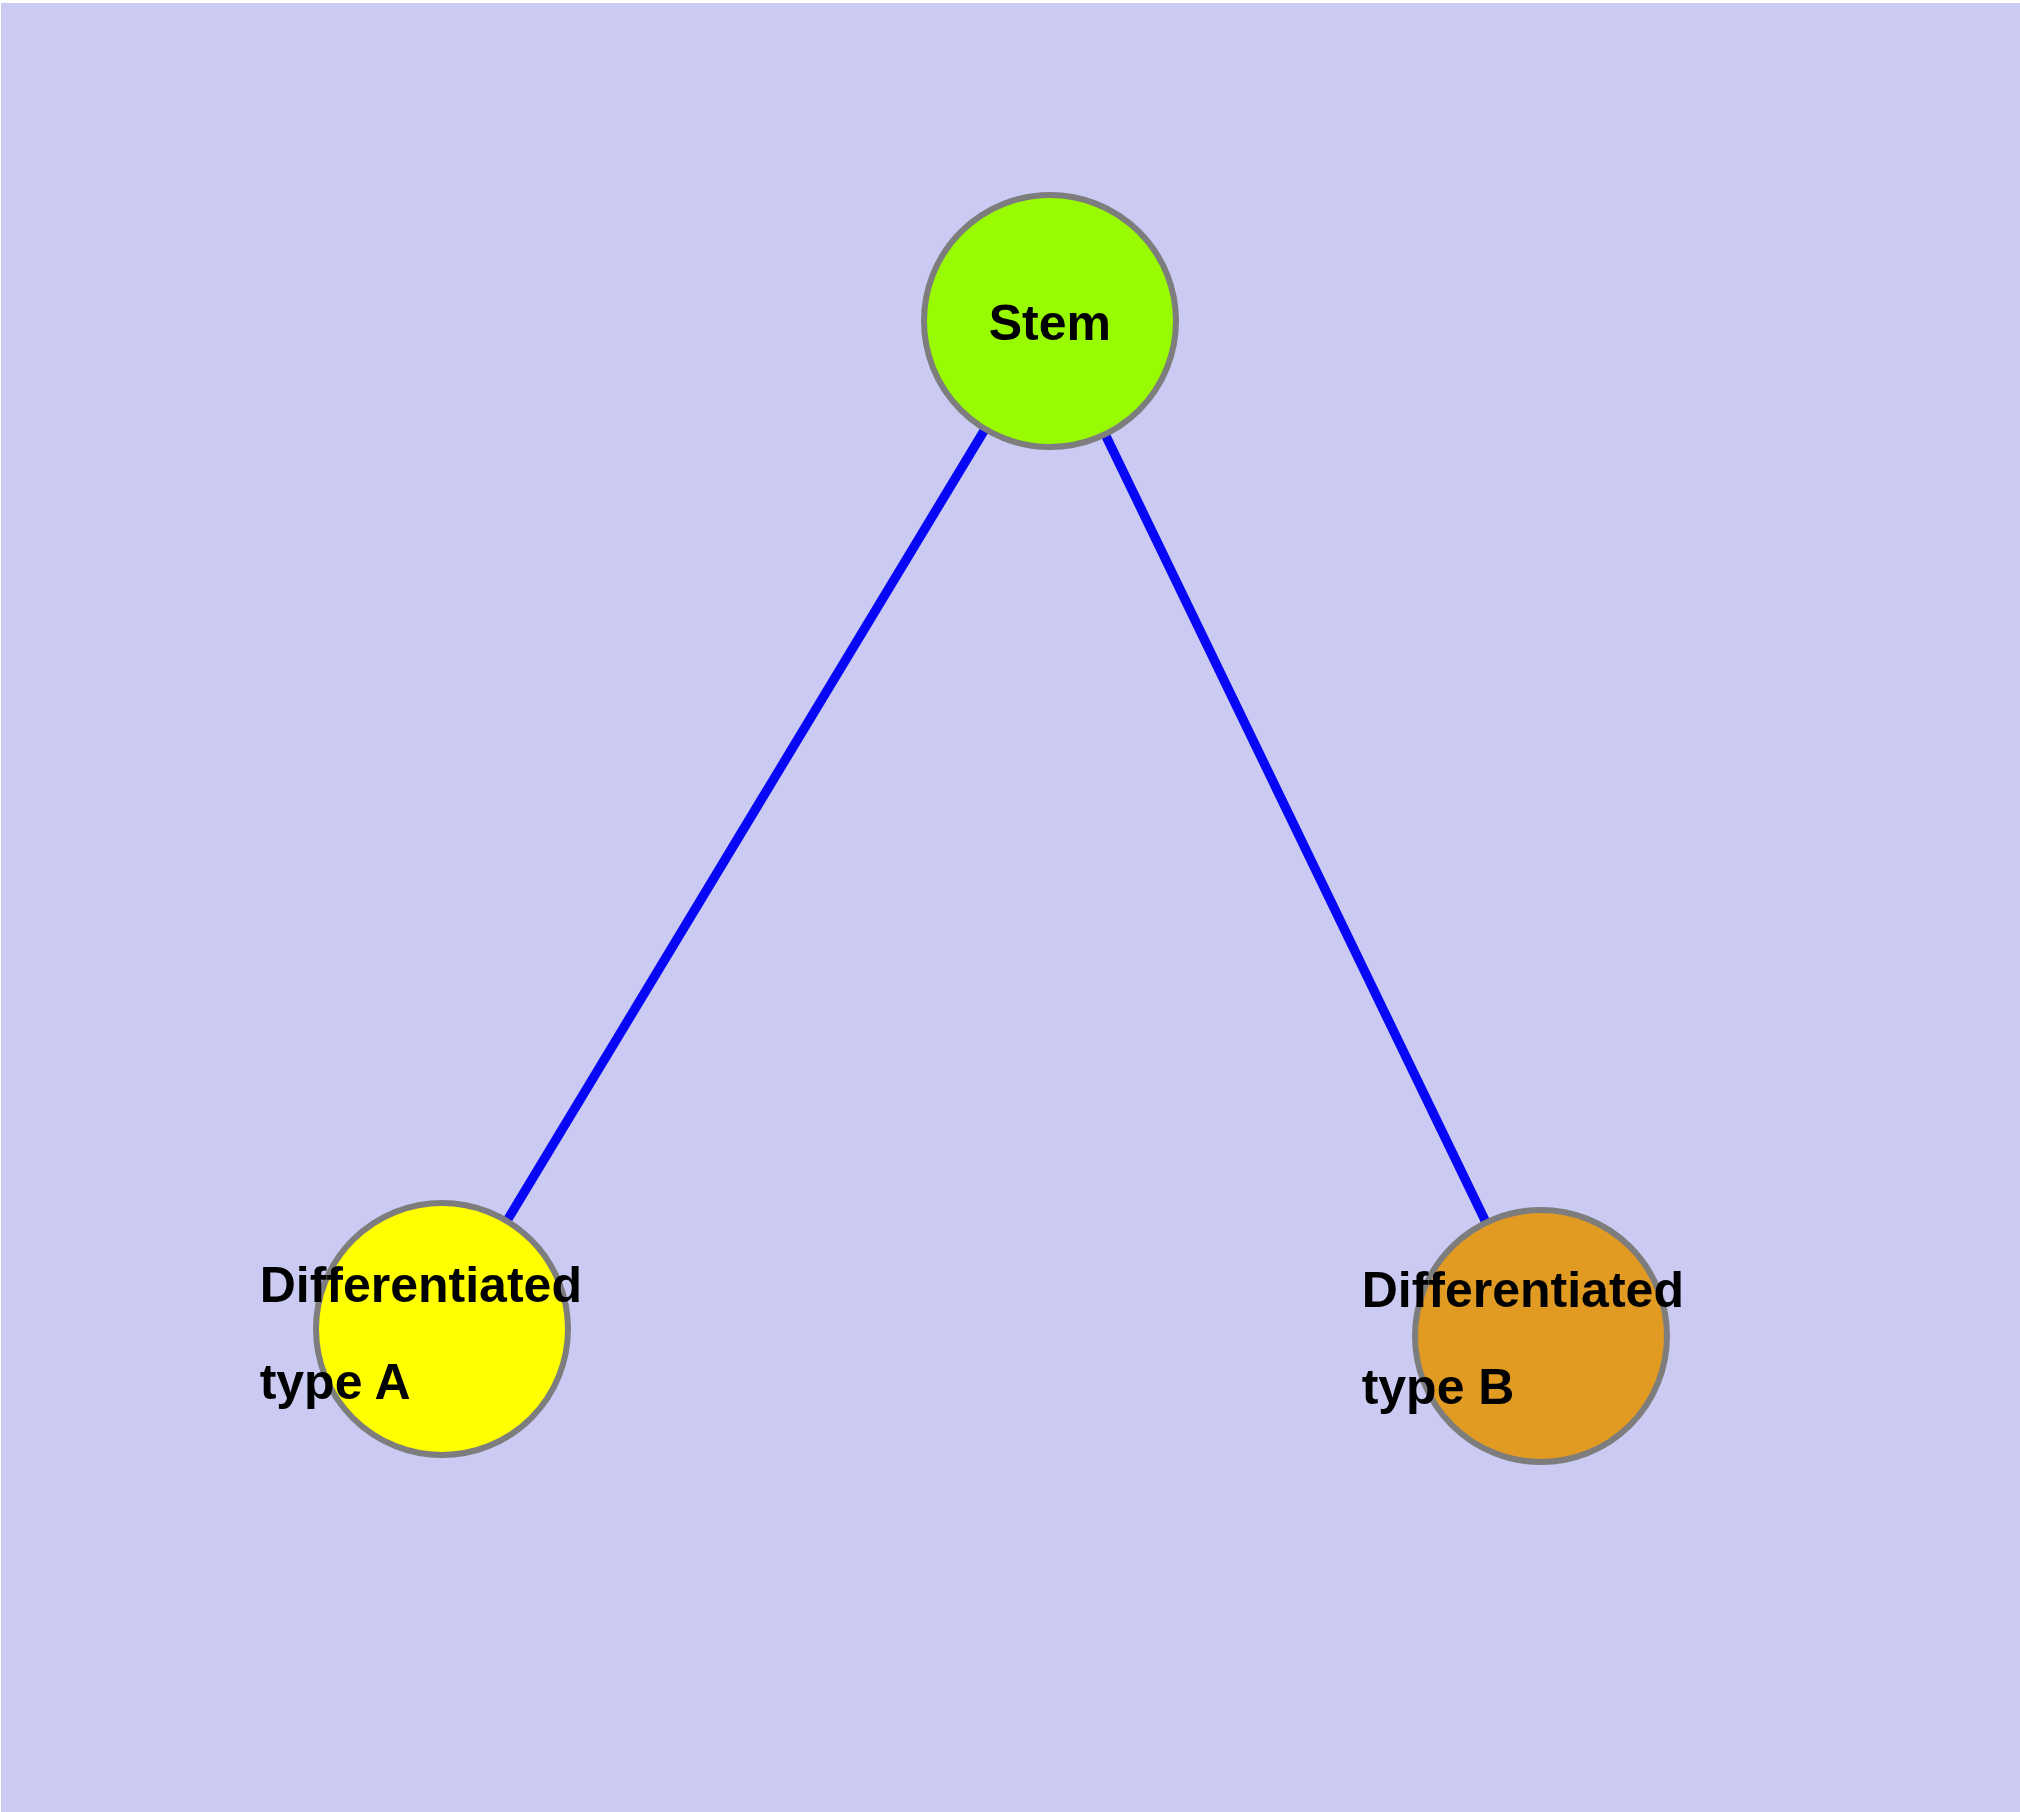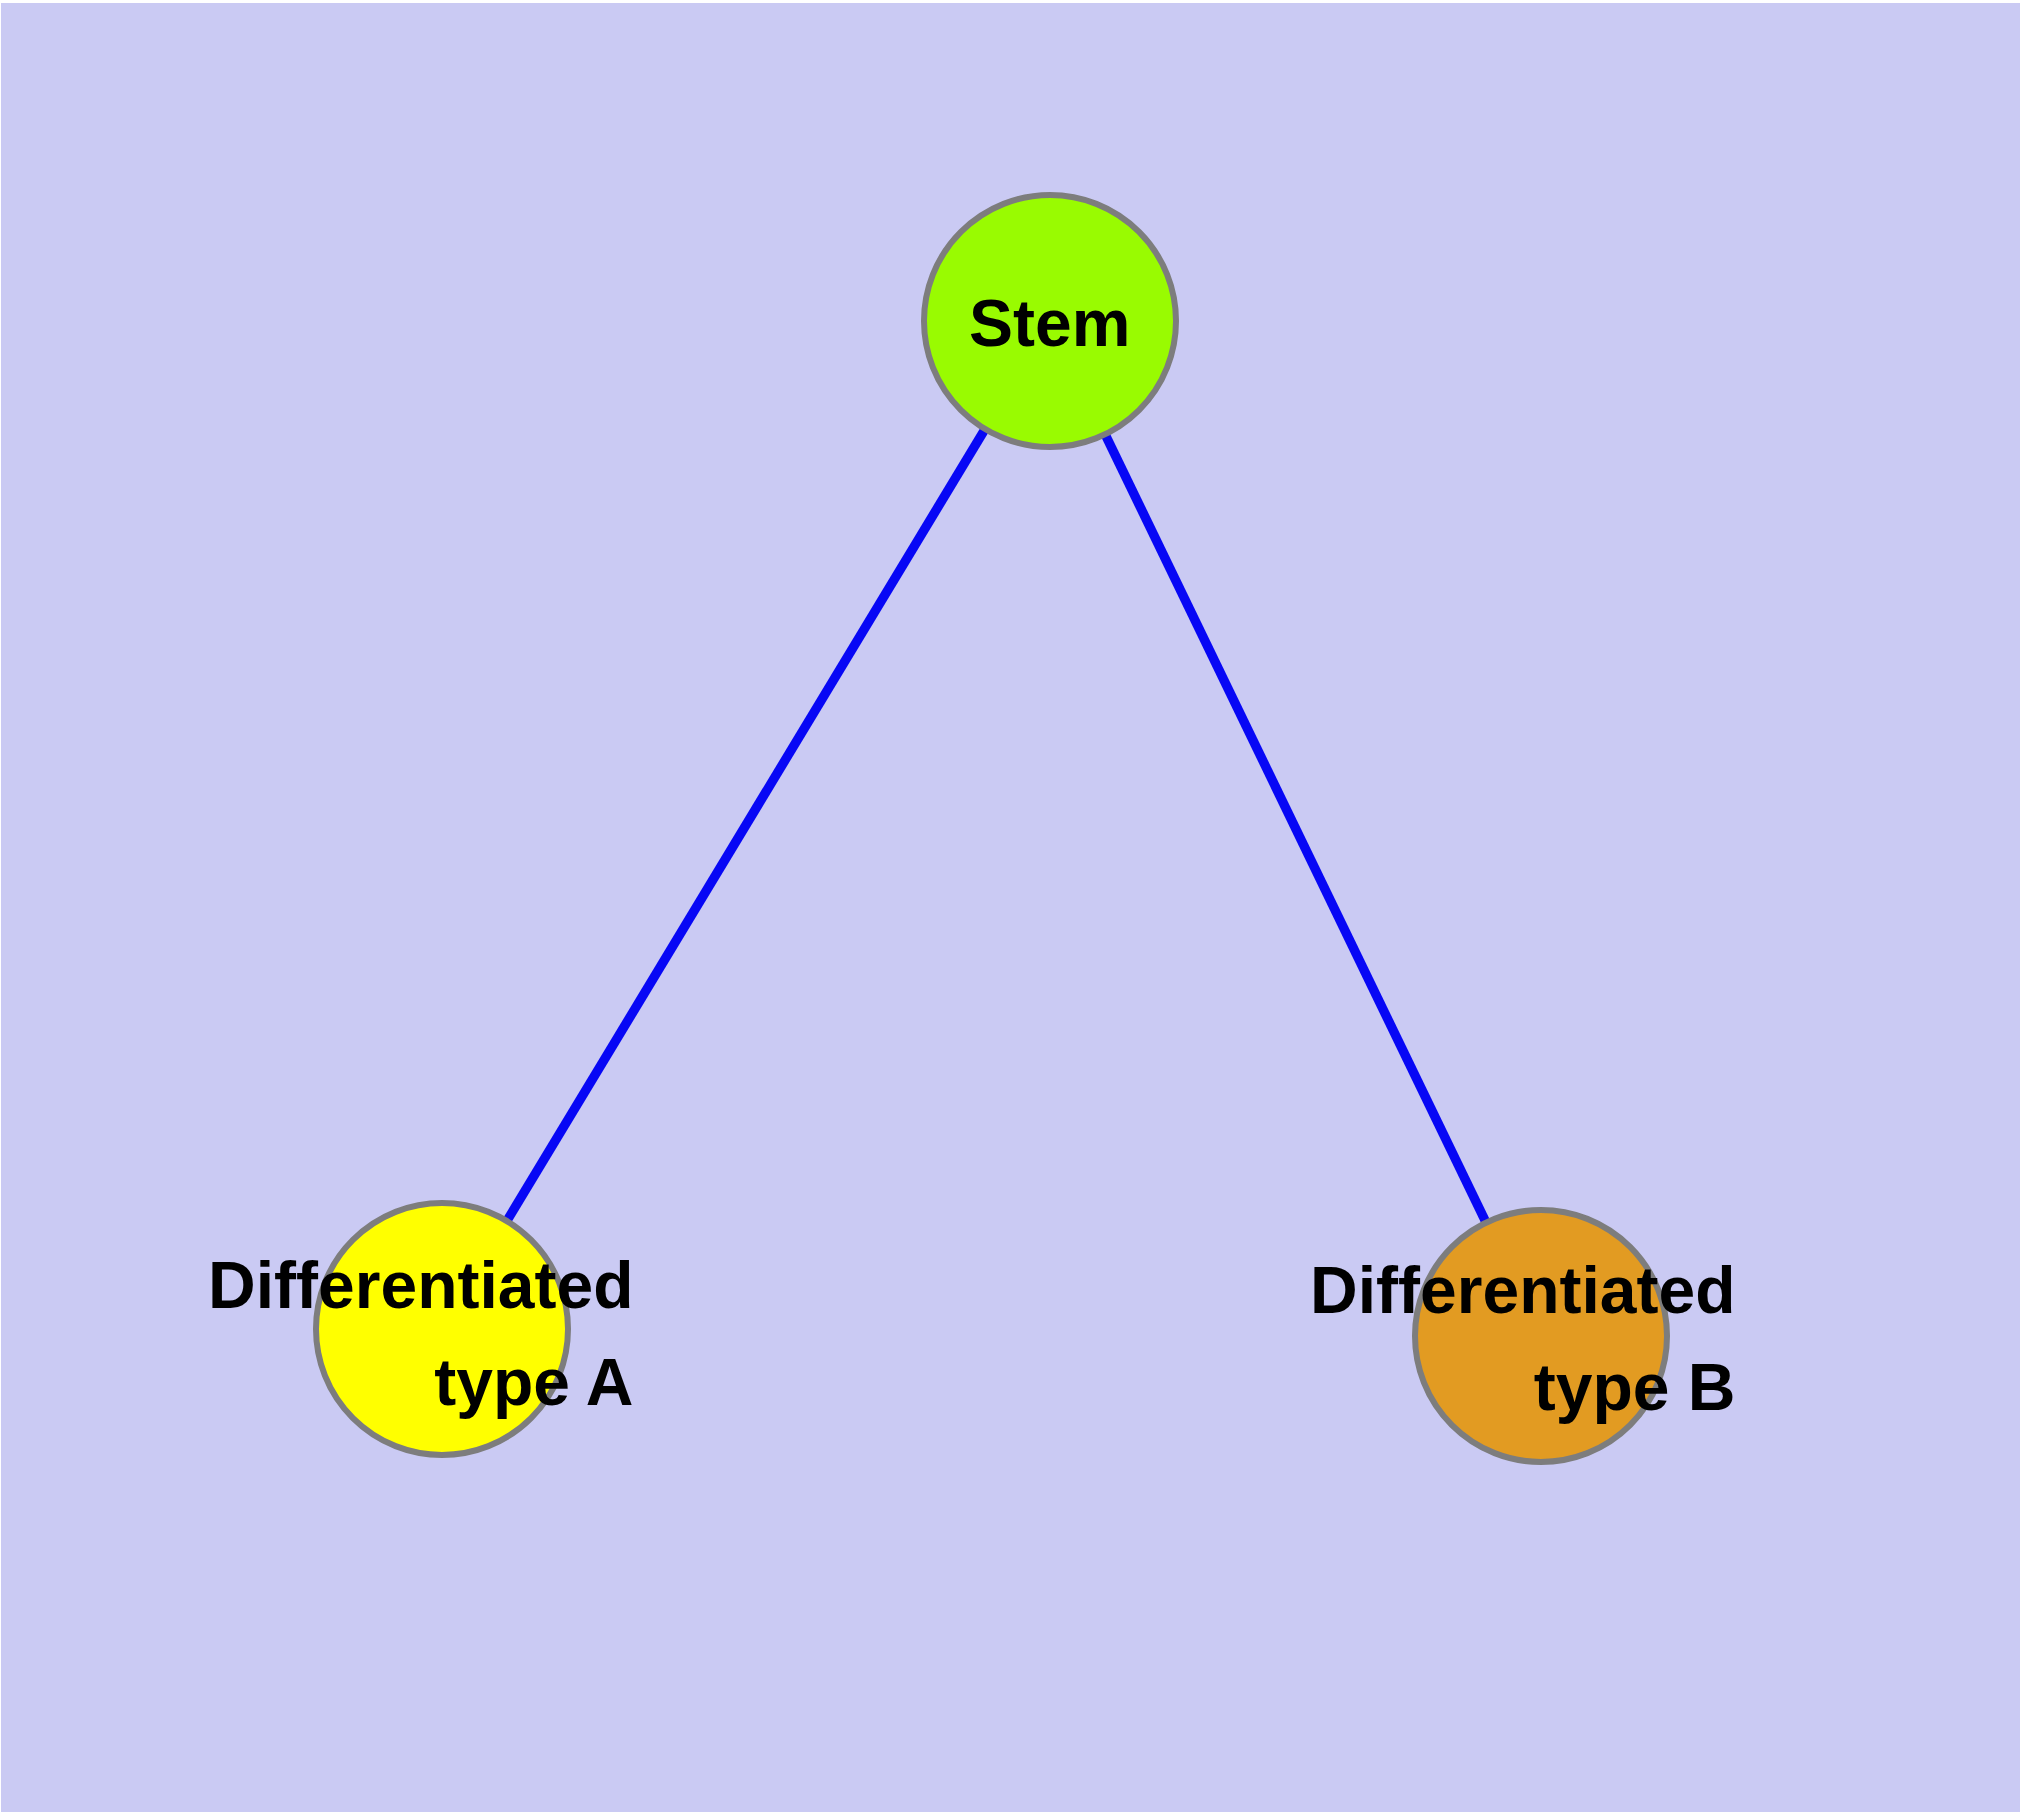--- a/index.html
+++ b/index.html
@@ -33,24 +33,24 @@
   }
   .node-circle {
     position: absolute;
     border-radius: 50%;
     box-sizing: border-box;
     border-style: solid;
   }
   .node-label {
     position: absolute;
     transform: translate(-50%, -50%);
-    text-align: right;
+    text-align: left;
     white-space: pre-line;
     font-weight: bold;
-    font-size: 66px;
+    font-size: 50px;
     line-height: 97px;
     letter-spacing: 0px;
   }
 </style>
 </head>
 <body style="background: rgb(255, 255, 255);">
 
 <div class="stage">
   <div class="plot-canvas" style="background: rgb(202, 202, 243);">
 

